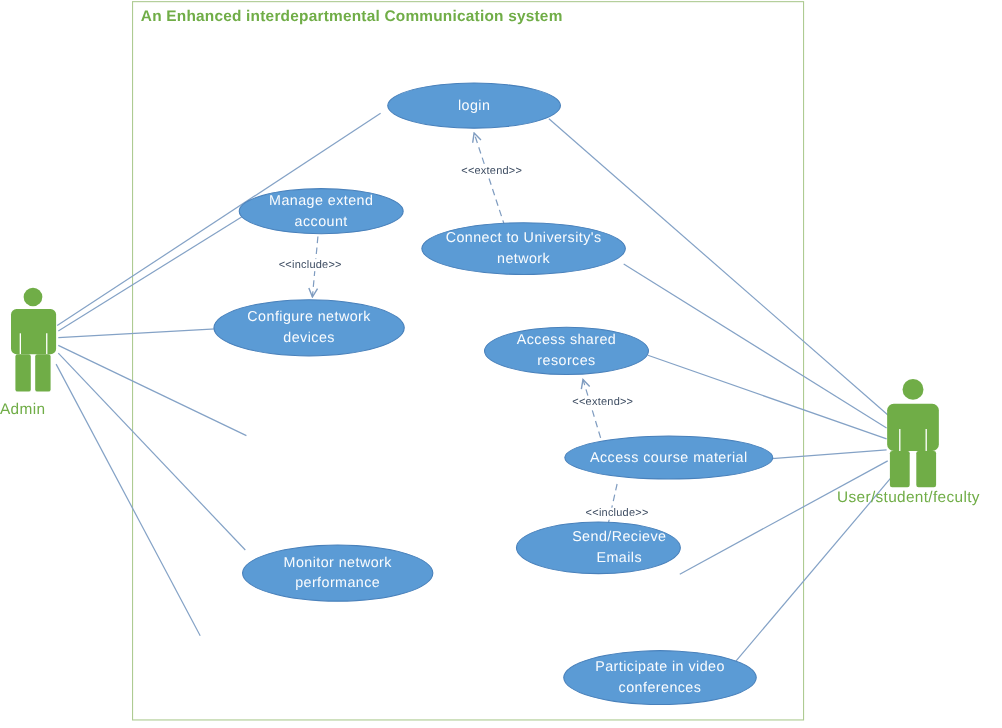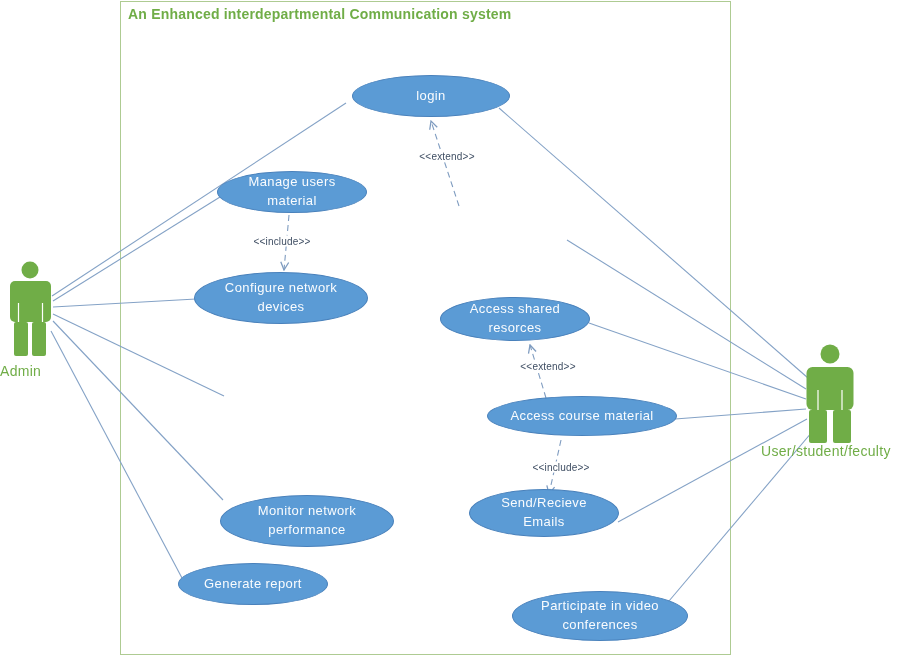--- a/index.html
+++ b/index.html
@@ -92,39 +92,39 @@
       <line x1="842" y1="390" x2="842" y2="410" stroke="#ffffff" stroke-width="1.2"></line>
       <rect x="809" y="410" width="18" height="33" rx="2"></rect>
       <rect x="833" y="410" width="18" height="33" rx="2"></rect>
     </g>
   </svg>
 
   <div class="uc" style="left:352px;top:75px;width:158px;height:42px;">
     <span class="uc-label">login</span>
   </div>
   <div class="uc" style="left:217px;top:171px;width:150px;height:42px;">
-    <span class="uc-label" style="width:120px;">Manage users material</span>
+    <span class="uc-label" style="width:120px;">Manage extend account</span>
+  </div>
+  <div class="uc" style="left:383px;top:202px;width:186px;height:48px;">
+    <span class="uc-label" style="width:160px;">Connect to University's network</span>
   </div>
   <div class="uc" style="left:194px;top:272px;width:174px;height:52px;">
     <span class="uc-label" style="width:130px;">Configure network devices</span>
   </div>
   <div class="uc" style="left:440px;top:297px;width:150px;height:44px;">
     <span class="uc-label" style="width:110px;">Access shared resorces</span>
   </div>
-  <div class="uc" style="left:487px;top:396px;width:190px;height:40px;">
+  <div class="uc" style="left:513px;top:396px;width:190px;height:40px;">
     <span class="uc-label">Access course material</span>
   </div>
   <div class="uc" style="left:220px;top:495px;width:174px;height:52px;">
     <span class="uc-label" style="width:130px;">Monitor network performance</span>
   </div>
-  <div class="uc" style="left:469px;top:489px;width:150px;height:48px;">
+  <div class="uc" style="left:469px;top:474px;width:150px;height:48px;justify-content:flex-end;">
     <span class="uc-label" style="width:110px;">Send/Recieve Emails</span>
-  </div>
-  <div class="uc" style="left:178px;top:563px;width:150px;height:42px;">
-    <span class="uc-label">Generate report</span>
   </div>
   <div class="uc" style="left:512px;top:591px;width:176px;height:50px;">
     <span class="uc-label" style="width:150px;">Participate in video conferences</span>
   </div>
 
   <div class="stereo" style="left:447px;top:156px;">&lt;&lt;extend&gt;&gt;</div>
   <div class="stereo" style="left:282px;top:241px;">&lt;&lt;include&gt;&gt;</div>
   <div class="stereo" style="left:548px;top:366px;">&lt;&lt;extend&gt;&gt;</div>
   <div class="stereo" style="left:561px;top:467px;">&lt;&lt;include&gt;&gt;</div>
 

